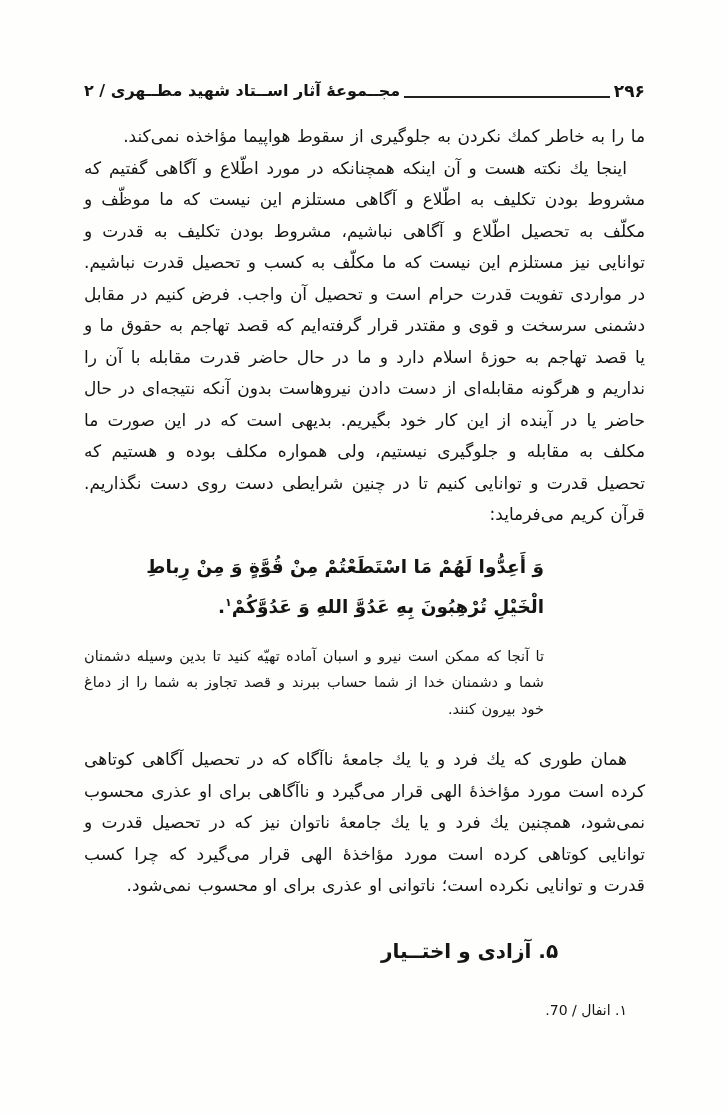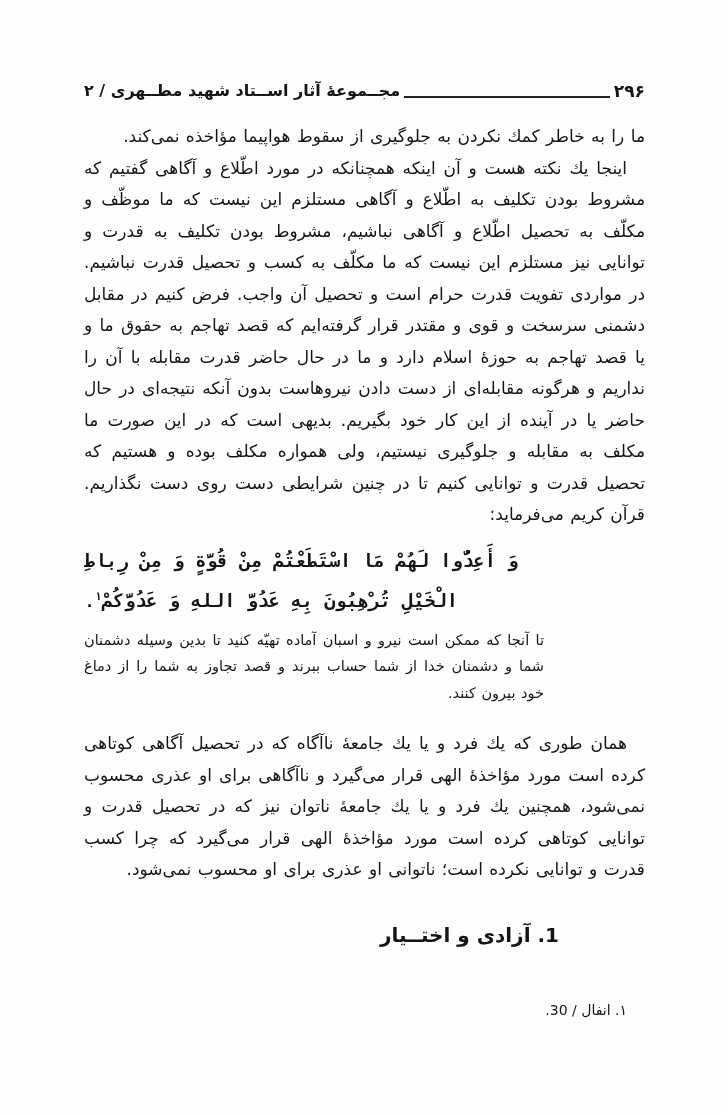--- a/index.html
+++ b/index.html
@@ -63,26 +63,25 @@
   .para.indent {
     text-indent: 18px;
   }
   
   .quote {
     margin: 12px -36px 22px 0;
     padding-right: 121px;
     
   }
   .quote .verse {
-    margin: 0;
+    margin: 16px;
     font-size: 18.5px;
     font-weight: bold;
     line-height: 40px;
-    text-align: left;
-    font-family: Liberation Mono, monospace;
+    text-align: right;
   }
   .quote .verse sup.fn-ref {
     font-size: 11px;
     line-height: 0;
   }
   .quote .translation {
     margin: 4px 16px 0 0;
     font-size: 14.5px;
     line-height: 26.5px;
     text-align: justify;
@@ -124,23 +123,23 @@
 
     <p class="para indent">اینجا یك نكته هست و آن اینكه همچنانكه در مورد اطّلاع و آگاهی گفتیم كه مشروط بودن تكلیف به اطّلاع و آگاهی مستلزم این نیست كه ما موظّف و مكلّف به تحصیل اطّلاع و آگاهی نباشیم، مشروط بودن تكلیف به قدرت و توانایی نیز مستلزم این نیست كه ما مكلّف به كسب و تحصیل قدرت نباشیم. در مواردی تفویت قدرت حرام است و تحصیل آن واجب. فرض كنیم در مقابل دشمنی سرسخت و قوی و مقتدر قرار گرفته‌ایم كه قصد تهاجم به حقوق ما و یا قصد تهاجم به حوزهٔ اسلام دارد و ما در حال حاضر قدرت مقابله با آن را نداریم و هرگونه مقابله‌ای از دست دادن نیروهاست بدون آنكه نتیجه‌ای در حال حاضر یا در آینده از این كار خود بگیریم. بدیهی است كه در این صورت ما مكلف به مقابله و جلوگیری نیستیم، ولی همواره مكلف بوده و هستیم كه تحصیل قدرت و توانایی كنیم تا در چنین شرایطی دست روی دست نگذاریم. قرآن كریم می‌فرماید:</p>
 
     <div class="quote">
       <p class="verse"><span>وَ أَعِدُّوا لَهُمْ مَا اسْتَطَعْتُمْ مِنْ قُوَّةٍ وَ مِنْ رِباطِ الْخَيْلِ تُرْهِبُونَ بِهِ عَدُوَّ اللهِ وَ عَدُوَّكُمْ</span><sup class="fn-ref">۱</sup><span>.</span></p>
       <p class="translation">تا آنجا كه ممكن است نیرو و اسبان آماده تهیّه كنید تا بدین وسیله دشمنان شما و دشمنان خدا از شما حساب ببرند و قصد تجاوز به شما را از دماغ خود بیرون كنند.</p>
     </div>
 
     <p class="para indent">همان طوری كه یك فرد و یا یك جامعهٔ ناآگاه كه در تحصیل آگاهی كوتاهی كرده است مورد مؤاخذهٔ الهی قرار می‌گیرد و ناآگاهی برای او عذری محسوب نمی‌شود، همچنین یك فرد و یا یك جامعهٔ ناتوان نیز كه در تحصیل قدرت و توانایی كوتاهی كرده است مورد مؤاخذهٔ الهی قرار می‌گیرد كه چرا كسب قدرت و توانایی نكرده است؛ ناتوانی او عذری برای او محسوب نمی‌شود.</p>
 
-    <h2 class="section-heading">1. آزادی و اختــیار</h2>
+    <h2 class="section-heading">۵. آزادی و اختــیار</h2>
 
 
   </div>
 
   <footer class="footnote">
     <span>۱.</span>
-    <span>انفال / 30.</span>
+    <span>انفال / 70.</span>
   </footer>
 
 </div>
 
 </body></html>

